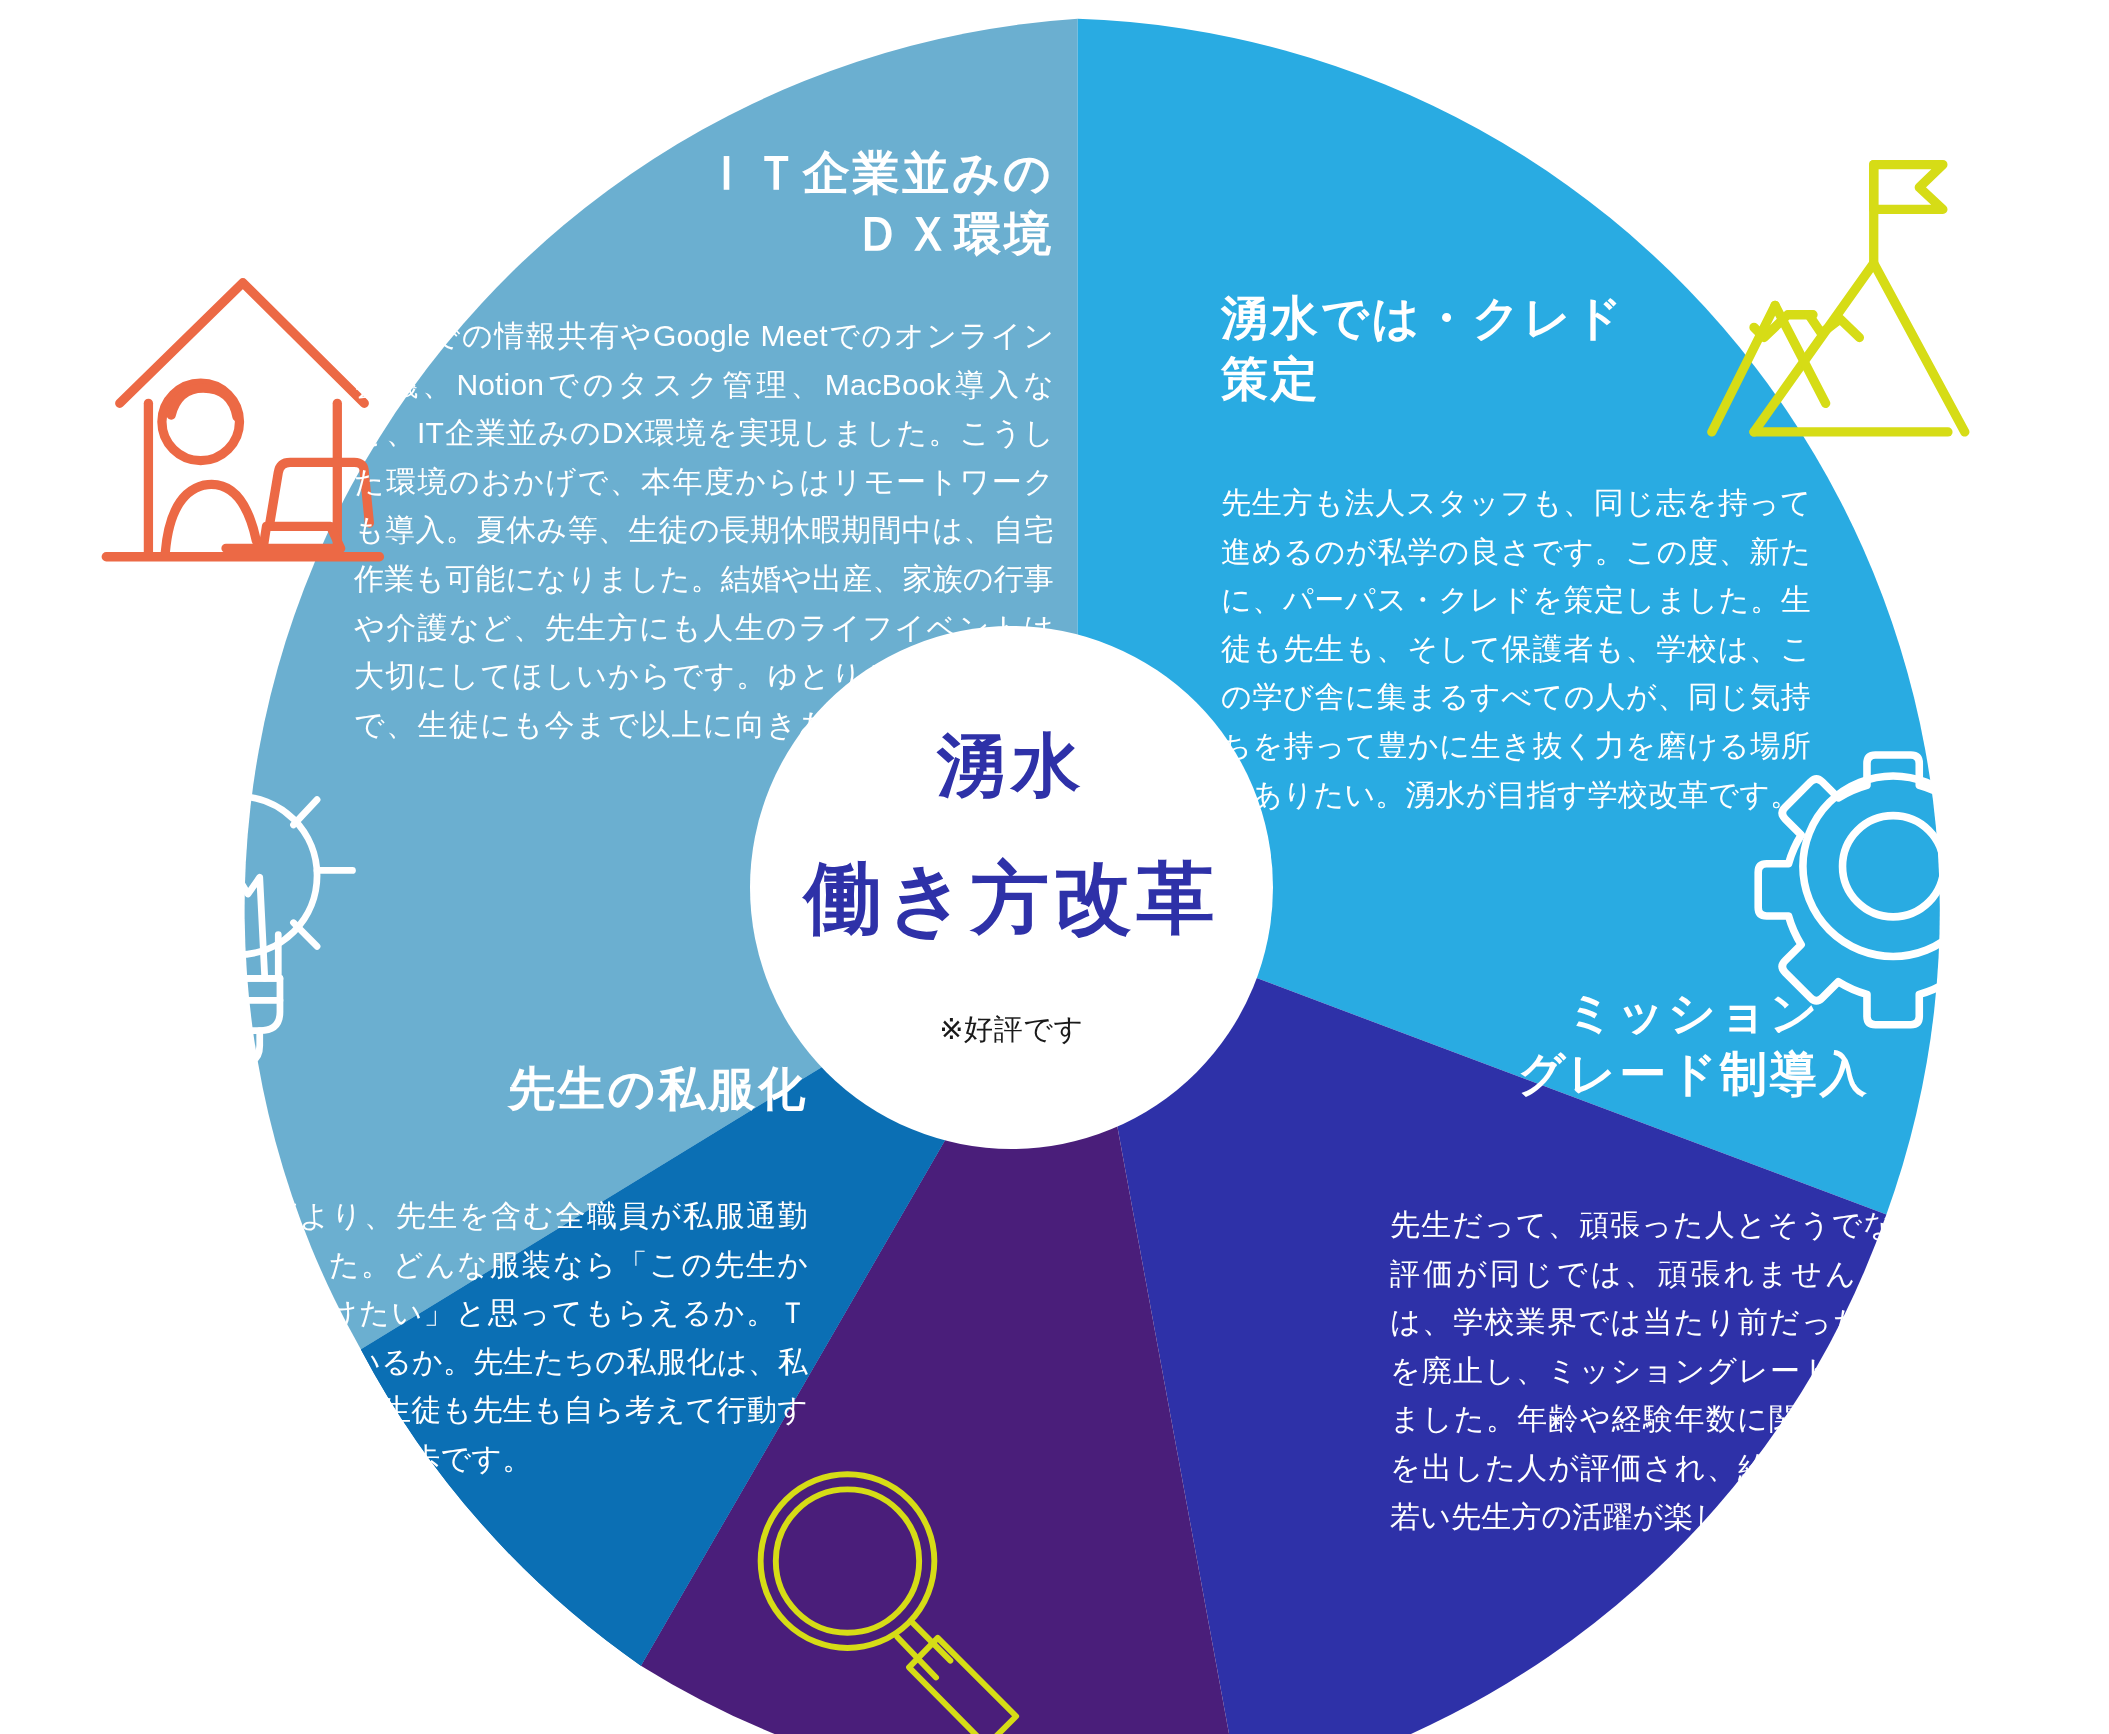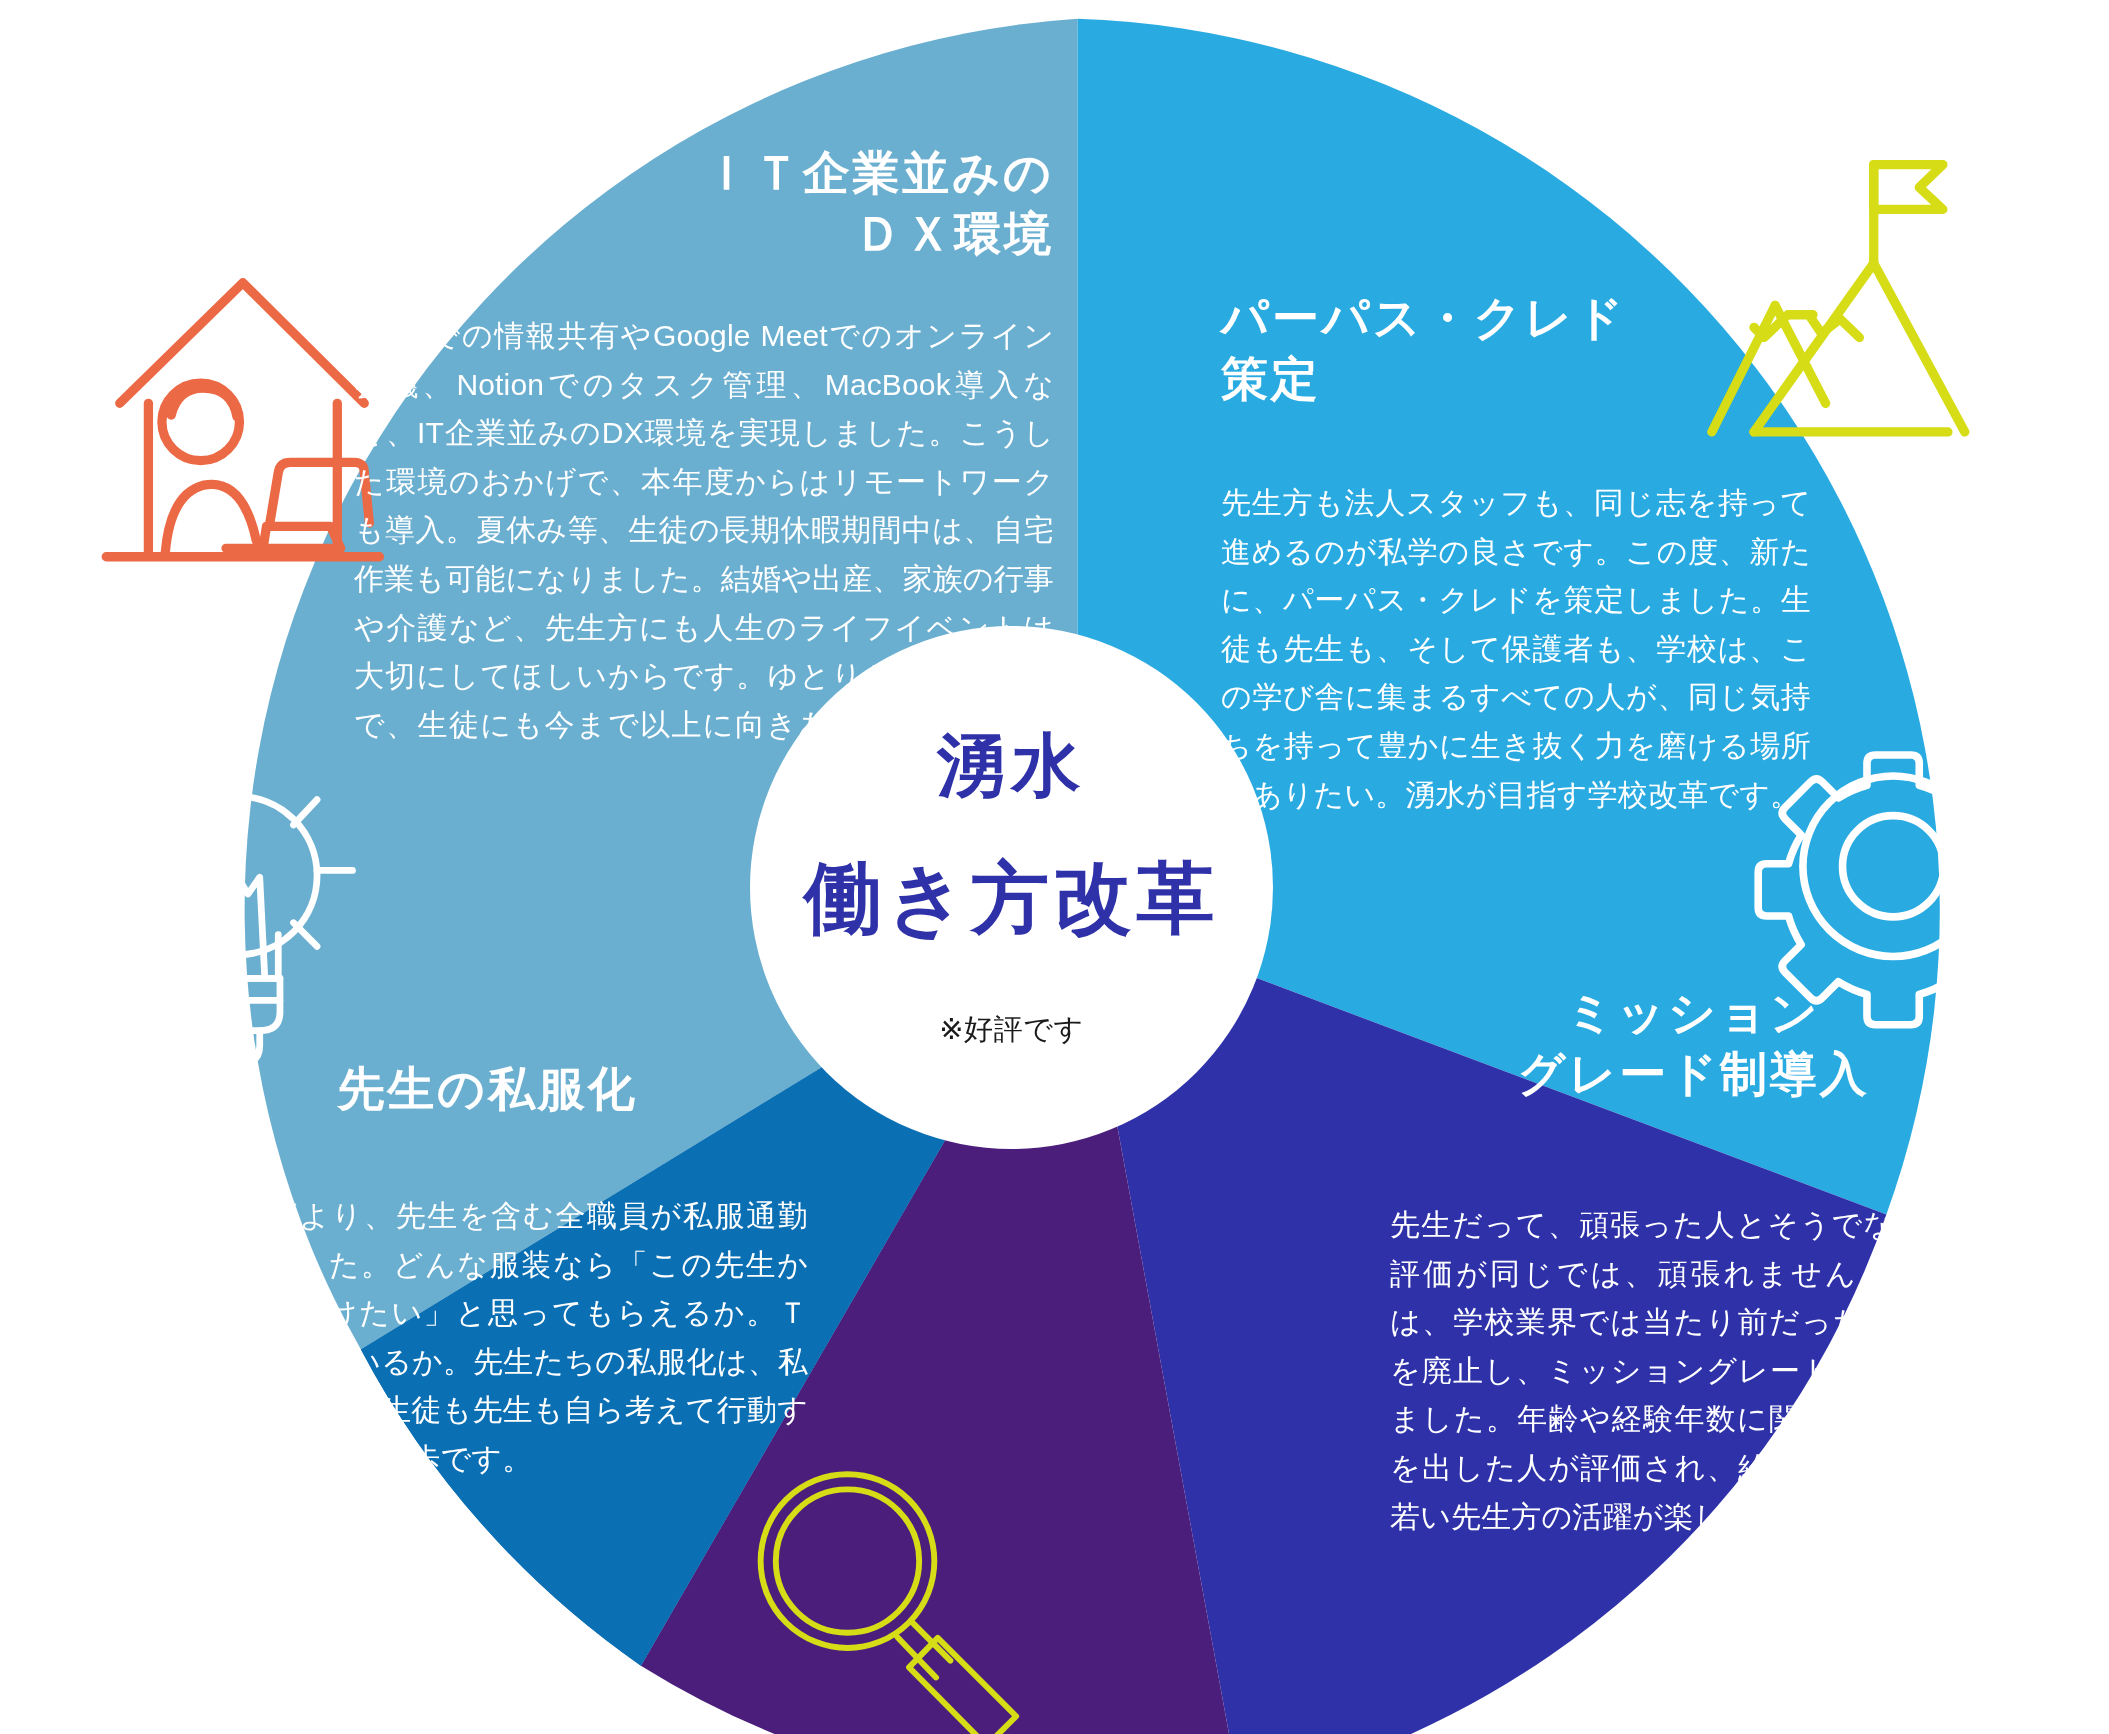--- a/index.html
+++ b/index.html
@@ -27,21 +27,21 @@
     white-space:pre-line;
   }
 
   
   #t-dx      {left:354px;  top:142px;  width:700px; text-align:right;}
   #b-dx      {left:354px;  top:312px;  width:700px; text-align:justify; text-align-last:right;}
 
   #t-purpose {left:1221px; top:287px;  width:641px; text-align:left;}
   #b-purpose {left:1221px; top:479px;  width:590px; text-align:justify;}
 
-  #t-casual  {left:167px;  top:1058px; width:641px; text-align:center;}
+  #t-casual  {left:167px;  top:1058px; width:641px; text-align:right;}
   #b-casual  {left:167px;  top:1160px; width:641px; text-align:justify;margin-top:32px;}
 
   #t-grade   {left:1390px; top:982px; width:607px; text-align:center;}
   #b-grade   {left:1390px; top:1201px; width:599px; text-align:justify;}
 
   
   #hub{
     position:absolute;left:784px;top:896px;
     width:523px;height:523px;border-radius:50%;
     background:#ffffff;
@@ -132,21 +132,21 @@
       <path d="M1080,1922 L1127,1969"></path>
       <path d="M1064,1941 L1110,1989"></path>
       <path d="M1112,1942 L1205,2035 L1170,2070 L1078,1977 Z"></path>
     </g>
   </svg>
 
   <div id="t-dx" class="seg-title">ＩＴ企業並みの
 ＤＸ環境</div>
   <div id="b-dx" class="seg-body">Slackでの情報共有やGoogle Meetでのオンライン会議、Notionでのタスク管理、MacBook導入など、IT企業並みのDX環境を実現しました。こうした環境のおかげで、本年度からはリモートワークも導入。夏休み等、生徒の長期休暇期間中は、自宅作業も可能になりました。結婚や出産、家族の行事や介護など、先生方にも人生のライフイベントは大切にしてほしいからです。ゆとりができたことで、生徒にも今まで以上に向きあえるようになったと、好評です。</div>
 
-  <div id="t-purpose" class="seg-title">パーパス・クレド
+  <div id="t-purpose" class="seg-title">湧水では・クレド
 策定</div>
   <div id="b-purpose" class="seg-body">先生方も法人スタッフも、同じ志を持って進めるのが私学の良さです。この度、新たに、パーパス・クレドを策定しました。生徒も先生も、そして保護者も、学校は、この学び舎に集まるすべての人が、同じ気持ちを持って豊かに生き抜く力を磨ける場所でありたい。湧水が目指す学校改革です。</div>
 
   <div id="t-grade" class="seg-title">ミッション
 グレード制導入</div>
   <div id="b-grade" class="seg-body">先生だって、頑張った人とそうでない人の評価が同じでは、頑張れません。湧水では、学校業界では当たり前だった年功序列を廃止し、ミッショングレード制を導入しました。年齢や経験年数に関わらず、結果を出した人が評価され、給料もＵＰする。若い先生方の活躍が楽しみです。</div>
 
   <div id="t-casual" class="seg-title">先生の私服化</div>
   <div id="b-casual" class="seg-body">2024年度より、先生を含む全職員が私服通勤になりました。どんな服装なら「この先生から授業を受けたい」と思ってもらえるか。ＴＰＯに合っているか。先生たちの私服化は、私たちが目指す「生徒も先生も自ら考えて行動する学校」への第一歩です。</div>
 

